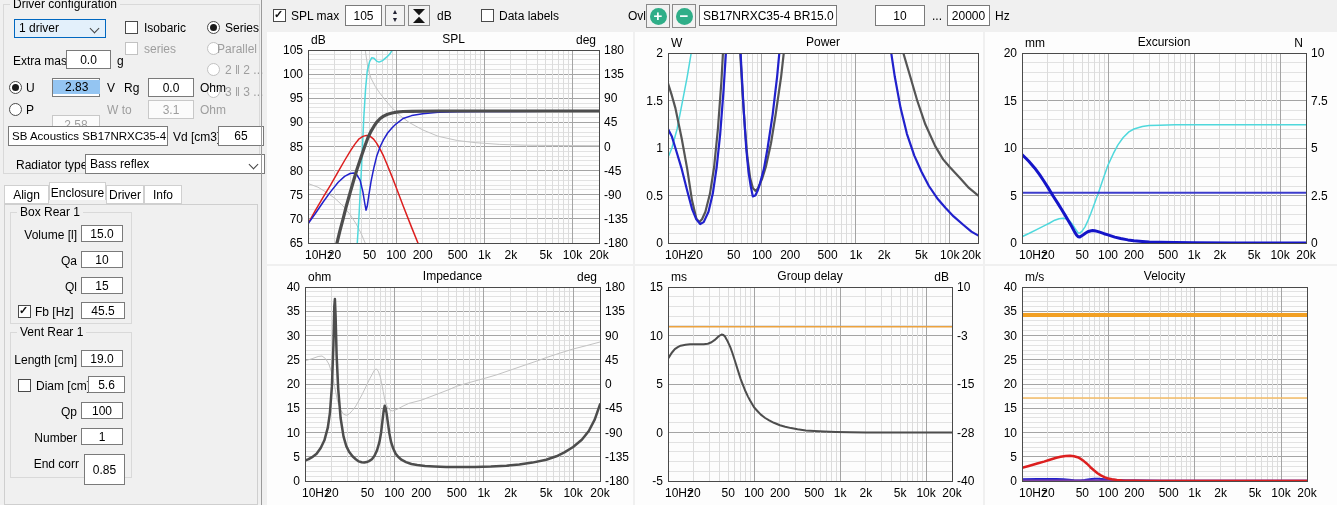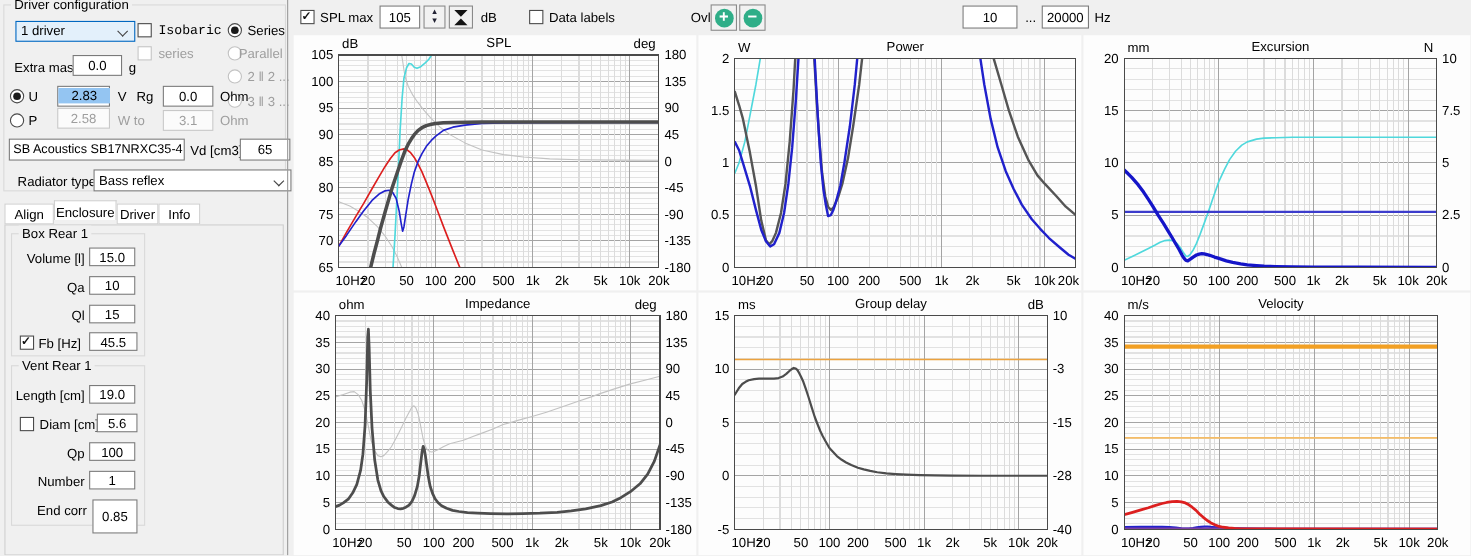--- a/index.html
+++ b/index.html
@@ -34,27 +34,27 @@
 </head>
 <body>
 
 <div id="app">
 
   <div class="abs" style="left:0;top:0;width:261px;height:505px;">
 
     <div class="gb" style="left:3px;top:4px;width:257px;height:170px;">
       <span class="gb-title">Driver configuration</span>
 
-      <div class="combo focus" style="left:10px;top:14px;width:109px;height:19px;">
+      <div class="combo focus" style="left:10px;top:14px;width:92px;height:19px;">
         <span>1 driver</span>
         <span class="chev"></span>
       </div>
 
       <span class="cbx" style="left:121px;top:16px;"></span>
-      <span class="lbl" style="left:140px;top:16px;font-family:Liberation Mono, monospace;">Isobaric</span>
+      <span class="lbl" style="left:140px;top:16px;">Isobaric</span>
       <span class="rd sel" style="left:203px;top:16px;"></span>
       <span class="lbl" style="left:221px;top:16px;">Series</span>
 
       <span class="cbx dis" style="left:121px;top:37px;"></span>
       <span class="lbl dis" style="left:140px;top:37px;">series</span>
       <span class="rd dis" style="left:203px;top:37px;"></span>
       <span class="lbl dis" style="left:213px;top:37px;">Parallel</span>
 
       <span class="rd dis" style="left:203px;top:58px;"></span>
       <span class="lbl dis" style="left:221px;top:58px;">2 ‖ 2 ...</span>
@@ -68,21 +68,21 @@
       <span class="rd sel" style="left:5px;top:76px;"></span>
       <span class="lbl" style="left:22px;top:76px;">U</span>
       <div class="tb sel-box" style="left:48px;top:73px;width:48px;height:19px;"><span class="sel-text">2.83</span></div>
       <span class="lbl" style="left:103px;top:76px;">V</span>
       <span class="lbl" style="left:120px;top:76px;">Rg</span>
       <input class="tb" style="left: 144px; top: 73px; width: 46px; height: 19px;" value="0.0">
       <span class="lbl" style="left:196px;top:76px;">Ohm</span>
 
       <span class="rd" style="left:5px;top:98px;"></span>
       <span class="lbl" style="left:22px;top:98px;">P</span>
-      <input class="tb dis" style="left: 48px; top: 93px; width: 48px; height: 19px;" value="2.58">
+      <input class="tb dis" style="left: 48px; top: 110px; width: 48px; height: 19px;" value="2.58">
       <span class="lbl dis" style="left:103px;top:98px;">W to</span>
       <input class="tb dis" style="left: 144px; top: 95px; width: 46px; height: 19px;" value="3.1">
       <span class="lbl dis" style="left:196px;top:98px;">Ohm</span>
 
       <input class="tb left" style="left: 4px; top: 121px; width: 160px; height: 20px; font-size: 11.5px;" value="SB Acoustics SB17NRXC35-4">
       <span class="lbl" style="left:169px;top:125px;">Vd [cm3]</span>
       <input class="tb" style="left: 214px; top: 121px; width: 46px; height: 20px;" value="65">
     </div>
 
     <span class="lbl" style="left:16px;top:158px;">Radiator type</span>
@@ -150,20 +150,21 @@
     <span class="lbl" style="left:170px;top:9px;">dB</span>
     <span class="cbx" style="left:214px;top:9px;"></span>
     <span class="lbl" style="left:232px;top:9px;">Data labels</span>
     <span class="lbl" style="left:361px;top:9px;">Ovl</span>
     <div class="btn" style="left:379px;top:4px;width:24px;height:24px;">
       <span class="circle">+</span>
     </div>
     <div class="btn" style="left:405px;top:4px;width:24px;height:24px;">
       <span class="circle">−</span>
     </div>
+    <input class="tb left" style="left: 432px; top: 5px; width: 138px; height: 21px;" value="SB17NRXC35-4 BR15.0">
     <input class="tb" style="left: 608px; top: 5px; width: 50px; height: 21px;" value="10">
     <span class="lbl" style="left:665px;top:9px;">...</span>
     <input class="tb" style="left: 680px; top: 5px; width: 43px; height: 21px;" value="20000">
     <span class="lbl" style="left:728px;top:9px;">Hz</span>
   </div>
 
   <div class="chart-panel" id="chart-0" style="left:267px;top:32px;width:366px;height:232px;"><svg width="366" height="232">
         <line x1="41" y1="211" x2="332" y2="211" stroke="#a4a4a4" stroke-width="1" shape-rendering="crispEdges"></line>
         <line x1="41" y1="206.17499999999998" x2="332" y2="206.17499999999998" stroke="#e2e2e2" stroke-width="1" shape-rendering="crispEdges"></line>
         <line x1="41" y1="201.35" x2="332" y2="201.35" stroke="#e2e2e2" stroke-width="1" shape-rendering="crispEdges"></line>

